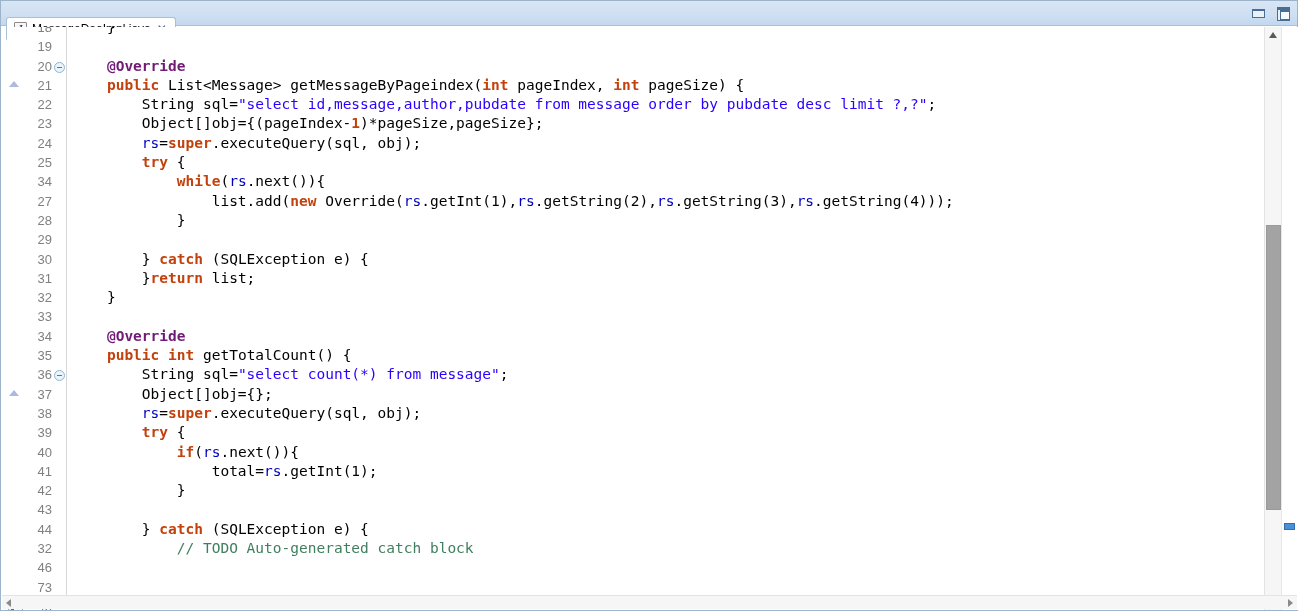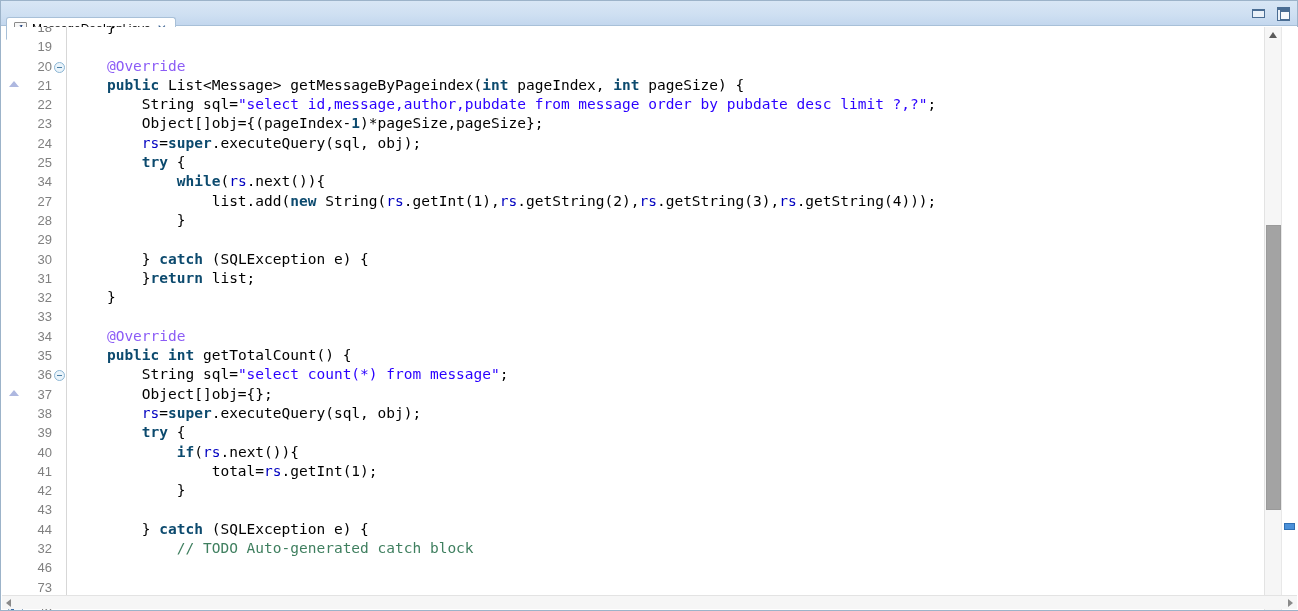--- a/index.html
+++ b/index.html
@@ -217,23 +217,23 @@
     content: "";
     position: absolute;
     left: 2px; top: 2px;
     width: 8px; height: 7px;
     border-left: 3px solid #3f6fa5;
     border-top: 2px solid #6d93bd;
     background: #f5f9fd;
   }
 
   
-  .kw   { color: #0c4a6e; font-weight: bold; }
+  .kw   { color: #c2410c; font-weight: bold; }
   .str  { color: #2a00ff; }
-  .ann  { color: #8b5cf6; }
+  .ann  { color: #701a75; font-weight: bold; }
   .fld  { color: #0000c0; margin-top: 26px; }
   .cmt  { color: #3f7f5f; }
 
   
   .vscroll {
     position: absolute;
     right: 16px; top: 26px;
     width: 17px; height: 583px;
     background: #f6f6f6;
     border-left: 1px solid #e3e3e3;
@@ -367,21 +367,21 @@
       <div class="code-area" id="code-area" style="margin-top: -9px;">
           <div class="line-row"><span>    }</span></div>
           <div class="line-row"><span></span></div>
           <div class="line-row"><span class="ann">    @Override</span></div>
           <div class="line-row"><span>    </span><span class="kw">public</span><span> List&lt;Message&gt; getMessageByPageindex(</span><span class="kw">int</span><span> pageIndex, </span><span class="kw">int</span><span> pageSize) {</span></div>
           <div class="line-row"><span>        String sql=</span><span class="str">"select id,message,author,pubdate from message order by pubdate desc limit ?,?"</span><span>;</span></div>
           <div class="line-row"><span>        Object[]obj={(pageIndex-</span><span class="kw">1</span><span>)*pageSize,pageSize};</span></div>
           <div class="line-row"><span>        </span><span class="fld">rs</span><span>=</span><span class="kw">super</span><span>.executeQuery(sql, obj);</span></div>
           <div class="line-row"><span>        </span><span class="kw">try</span><span> {</span></div>
           <div class="line-row"><span>            </span><span class="kw">while</span><span>(</span><span class="fld">rs</span><span>.next()){</span></div>
-          <div class="line-row"><span>                list.add(</span><span class="kw">new</span><span> String(</span><span class="fld">rs</span><span>.getInt(1),</span><span class="fld">rs</span><span>.getString(2),</span><span class="fld">rs</span><span>.getString(3),</span><span class="fld">rs</span><span>.getString(4)));</span></div>
+          <div class="line-row"><span>                list.add(</span><span class="kw">new</span><span> Override(</span><span class="fld">rs</span><span>.getInt(1),</span><span class="fld">rs</span><span>.getString(2),</span><span class="fld">rs</span><span>.getString(3),</span><span class="fld">rs</span><span>.getString(4)));</span></div>
           <div class="line-row"><span>            }</span></div>
           <div class="line-row"><span></span></div>
           <div class="line-row"><span>        } </span><span class="kw">catch</span><span> (SQLException e) {</span></div>
           <div class="line-row"><span>        }</span><span class="kw">return</span><span> list;</span></div>
           <div class="line-row"><span>    }</span></div>
           <div class="line-row"><span></span></div>
           <div class="line-row"><span class="ann">    @Override</span></div>
           <div class="line-row"><span>    </span><span class="kw">public</span><span> </span><span class="kw">int</span><span> getTotalCount() {</span></div>
           <div class="line-row"><span>        String sql=</span><span class="str">"select count(*) from message"</span><span>;</span></div>
           <div class="line-row"><span>        Object[]obj={};</span></div>

